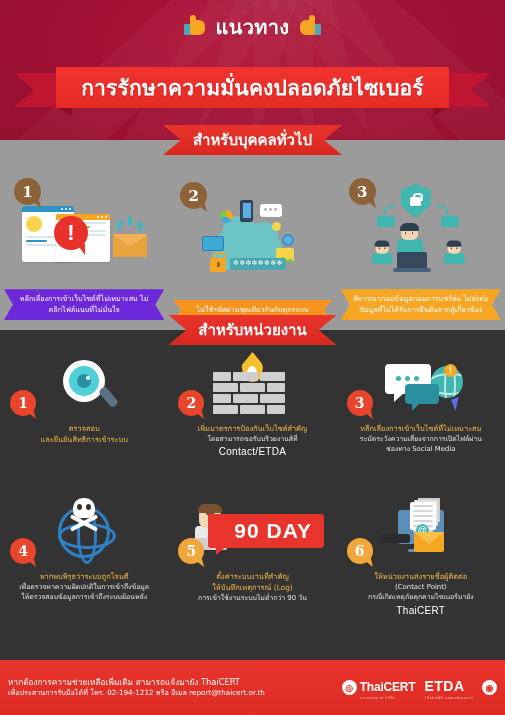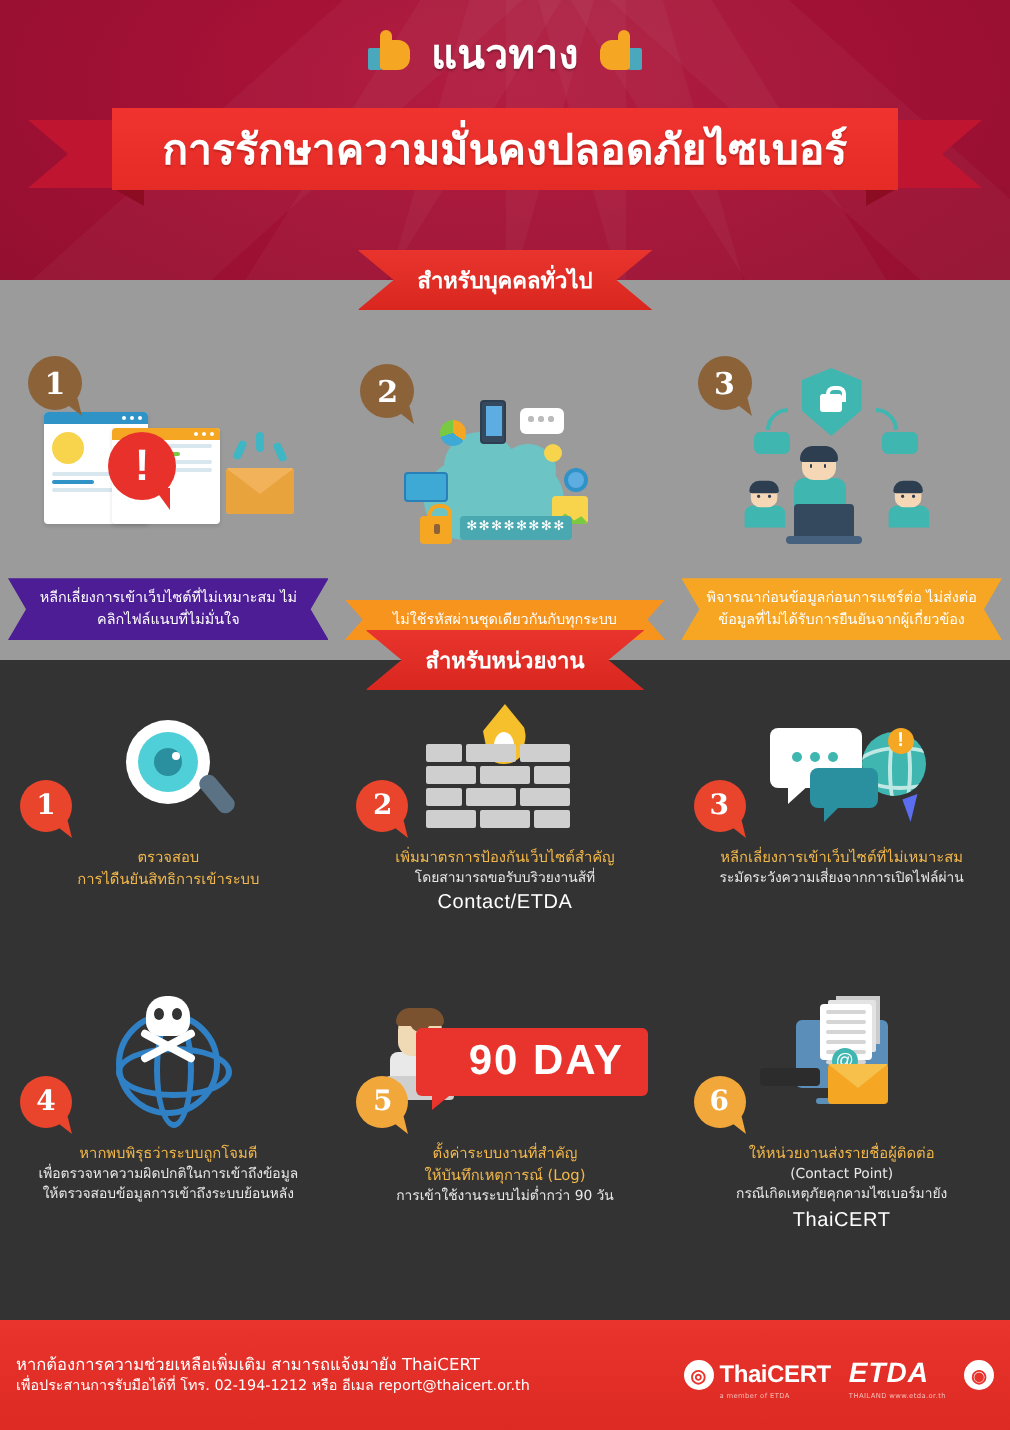--- a/index.html
+++ b/index.html
@@ -40,21 +40,21 @@
   .thumb .up {
     position:absolute; left:6px; top:-2px; width:6px; height:9px;
     background:#f5a623; border-radius:3px 3px 0 0;
   }
   .thumb .cuff {
     position:absolute; left:0px; top:7px; width:7px; height:11px;
     background:#4aa8bd; border-radius:1px;
   }
   .thumb.flip { transform:scaleX(-1); }
 
-  .ribbon-wrap { position:relative; z-index:3; margin-top:11px; height:46px;text-decoration:underline; }
+  .ribbon-wrap { position:relative; z-index:3; margin-top:24px; height:46px;text-decoration:underline; }
   .ribbon-tail {
     position:absolute; top:6px; width:54px; height:34px; background:#c01530;
   }
   .ribbon-tail.left { left:14px; clip-path:polygon(0 0,100% 0,100% 100%,0 100%,20px 50%); }
   .ribbon-tail.right { right:14px; clip-path:polygon(0 0,100% 0,calc(100% - 20px) 50%,100% 100%,0 100%); }
   .ribbon-fold {
     position:absolute; top:40px; width:16px; height:9px; background:#8c0d22;
   }
   .ribbon-fold.l { left:56px; clip-path:polygon(0 0,100% 0,100% 100%); }
   .ribbon-fold.r { right:56px; clip-path:polygon(0 0,100% 0,0 100%); }
@@ -69,21 +69,21 @@
   }
 
   
   .sec-banner {
     position:absolute; left:50%; transform:translateX(-50%);
     z-index:14; height:30px; padding:0 30px;
     background:linear-gradient(180deg,#e8342c 0%,#d9271f 100%);
     display:flex; align-items:center; justify-content:center;
     clip-path:polygon(0 0,100% 0,calc(100% - 18px) 50%,100% 100%,0 100%,18px 50%);
   }
-  .sec-banner span { color:#fff; font-size:11px; font-weight:bold; }
+  .sec-banner span { color:#fff; font-size:15px; font-weight:bold; }
 
   
   .sec1 {
     position:relative; height:190px; width:100%;
     background:#9b9b9b;
   }
   .sec1 .cards { display:flex; height:100%; padding-top:30px; }
   .sec1 .card { flex:1; position:relative; }
 
   .bubble {
@@ -100,21 +100,21 @@
   .bubble.brown { background:#8c6239; color:#8c6239; }
   .bubble.brown > b { color:#fff; }
   .bubble > b { position:relative; z-index:2; font-weight:bold; }
 
   .cap {
     position:absolute; left:4px; right:4px; bottom:10px; z-index:11;
     padding:5px 12px; text-align:center; color:#fff;
     font-size:7.2px; line-height:1.45;
     clip-path:polygon(0 0,100% 0,calc(100% - 9px) 50%,100% 100%,0 100%,9px 50%);
   }
-  .cap.red { background:#4c1d95; }
+  .cap.red { background:#6d28d9; }
   .cap.orange { background:#f7941e; }
   .cap.amber { background:#f6a623; }
 
   
   .art { position:absolute; left:0; right:0; top:20px; height:92px; }
 
   
   .win { position:absolute; background:#fff; border-radius:2px; box-shadow:0 1px 2px rgba(0,0,0,.12); }
   .win .bar { height:6px; background:#2f93c8; border-radius:2px 2px 0 0; position:relative; }
   .win .bar.y { background:#f5a623; }
@@ -314,21 +314,21 @@
   .logos { display:flex; align-items:center; gap:9px; }
   .logo { display:flex; align-items:center; gap:3px; }
   .logo .mark {
     width:15px; height:15px; border-radius:50%; background:#fff;
     display:flex; align-items:center; justify-content:center;
     color:#e8342c; font-size:9px; font-weight:bold; font-family:"Liberation Sans", sans-serif;
   }
   .logo .wordmark { color:#fff; font-size:12px; font-weight:bold; letter-spacing:-0.2px;
                     font-family:"Liberation Sans", sans-serif; line-height:1; }
   .logo .sub { color:#f7bfbb; font-size:3.4px; letter-spacing:0.2px; display:block; margin-top:1px; }
-  .logo.etda .wordmark { font-size:14px; letter-spacing:0.5px;font-style:italic; }
+  .logo.etda .wordmark { font-size:14px; letter-spacing:0.5px; }
 </style>
 </head>
 <body>
 
 <div class="poster">
 
   <div class="header">
     <div class="rays">
       <div class="ray" style="transform:rotate(-48deg)"></div>
       <div class="ray" style="transform:rotate(-32deg)"></div>
@@ -505,21 +505,21 @@
                 </div>
               </div>
               <div class="handle"></div>
             </div>
         </div>
         <div class="num">
             <b>1</b>
           </div>
         <div class="txt">
           <div class="t1">ตรวจสอบ</div>
-          <div class="t1">การไดืนยันสิทธิการเข้าระบบ</div>
+          <div class="t1">และยืนยันสิทธิการเข้าระบบ</div>
         </div>
       </div>
 
       <div class="cell">
         <div class="ico">
           <div class="fw">
             <div class="flame"></div>
             <div style="position:relative; padding-top:14px">
               <div class="brickrow">
                   <div class="brick" style="width:18px"></div>
@@ -567,20 +567,21 @@
             <div class="chsm"></div>
             <div class="cursor"></div>
           </div>
         </div>
         <div class="num">
             <b>3</b>
           </div>
         <div class="txt">
           <div class="t1">หลีกเลี่ยงการเข้าเว็บไซต์ที่ไม่เหมาะสม</div>
           <div class="t2">ระมัดระวังความเสี่ยงจากการเปิดไฟล์ผ่าน</div>
+          <div class="t2">ช่องทาง Social Media</div>
         </div>
       </div>
 
       <div class="cell">
         <div class="ico">
           <div style="position:relative; height:56px">
             <div class="sglobe"></div>
             <div class="skull">
                 <i style="left:4px"></i>
                 <i style="left:13px"></i>

